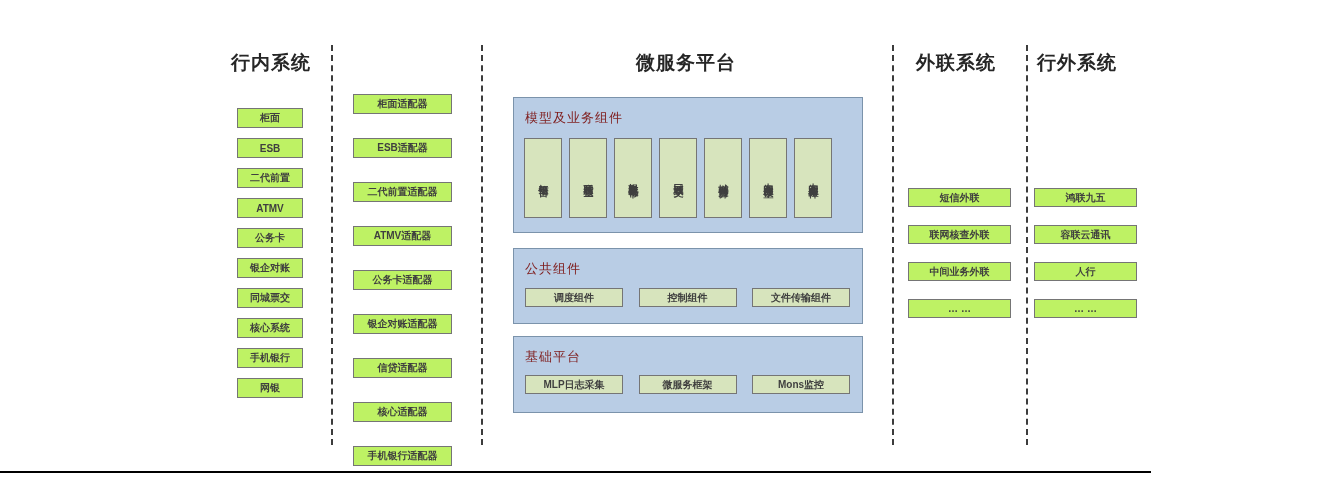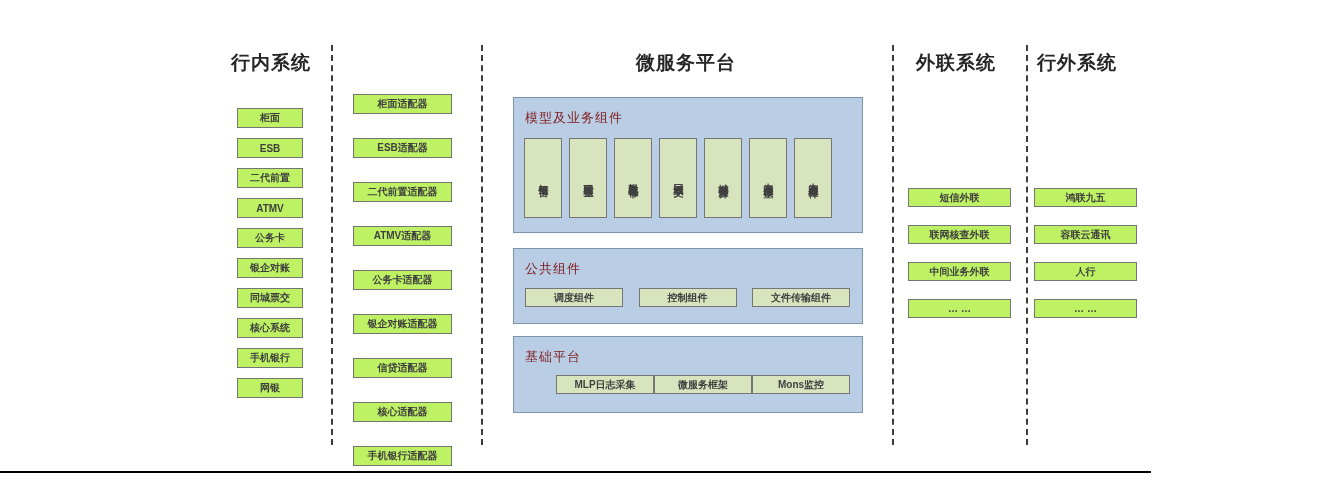--- a/index.html
+++ b/index.html
@@ -43,21 +43,21 @@
   .vbox span{
     writing-mode:vertical-rl;text-orientation:upright;
     font-size:10px;font-weight:bold;color:#3f3f3f;letter-spacing:1px;line-height:1;
   }
   .hrow{position:absolute;left:11px;top:39px;width:325px;display:flex;justify-content:space-between;}
   .hbox{
     box-sizing:border-box;width:98px;height:19px;background:#d7e4bd;border:1.5px solid #757575;
     color:#3f3f3f;font-size:10px;font-weight:bold;
     display:flex;align-items:center;justify-content:center;white-space:nowrap;
   }
-  .panel.base .hrow{top:38px;justify-content:flex-end;}
+  .panel.base .hrow{top:38px;}
   .baseline{position:absolute;left:0;top:471px;width:1333px;height:2px;background:#000000;}
 </style>
 </head>
 <body>
 
 <div class="canvas">
 
   <div class="col-header" style="left:271px">行内系统</div>
   <div class="col-header" style="left:686px">微服务平台</div>
   <div class="col-header" style="left:956px">外联系统</div>

